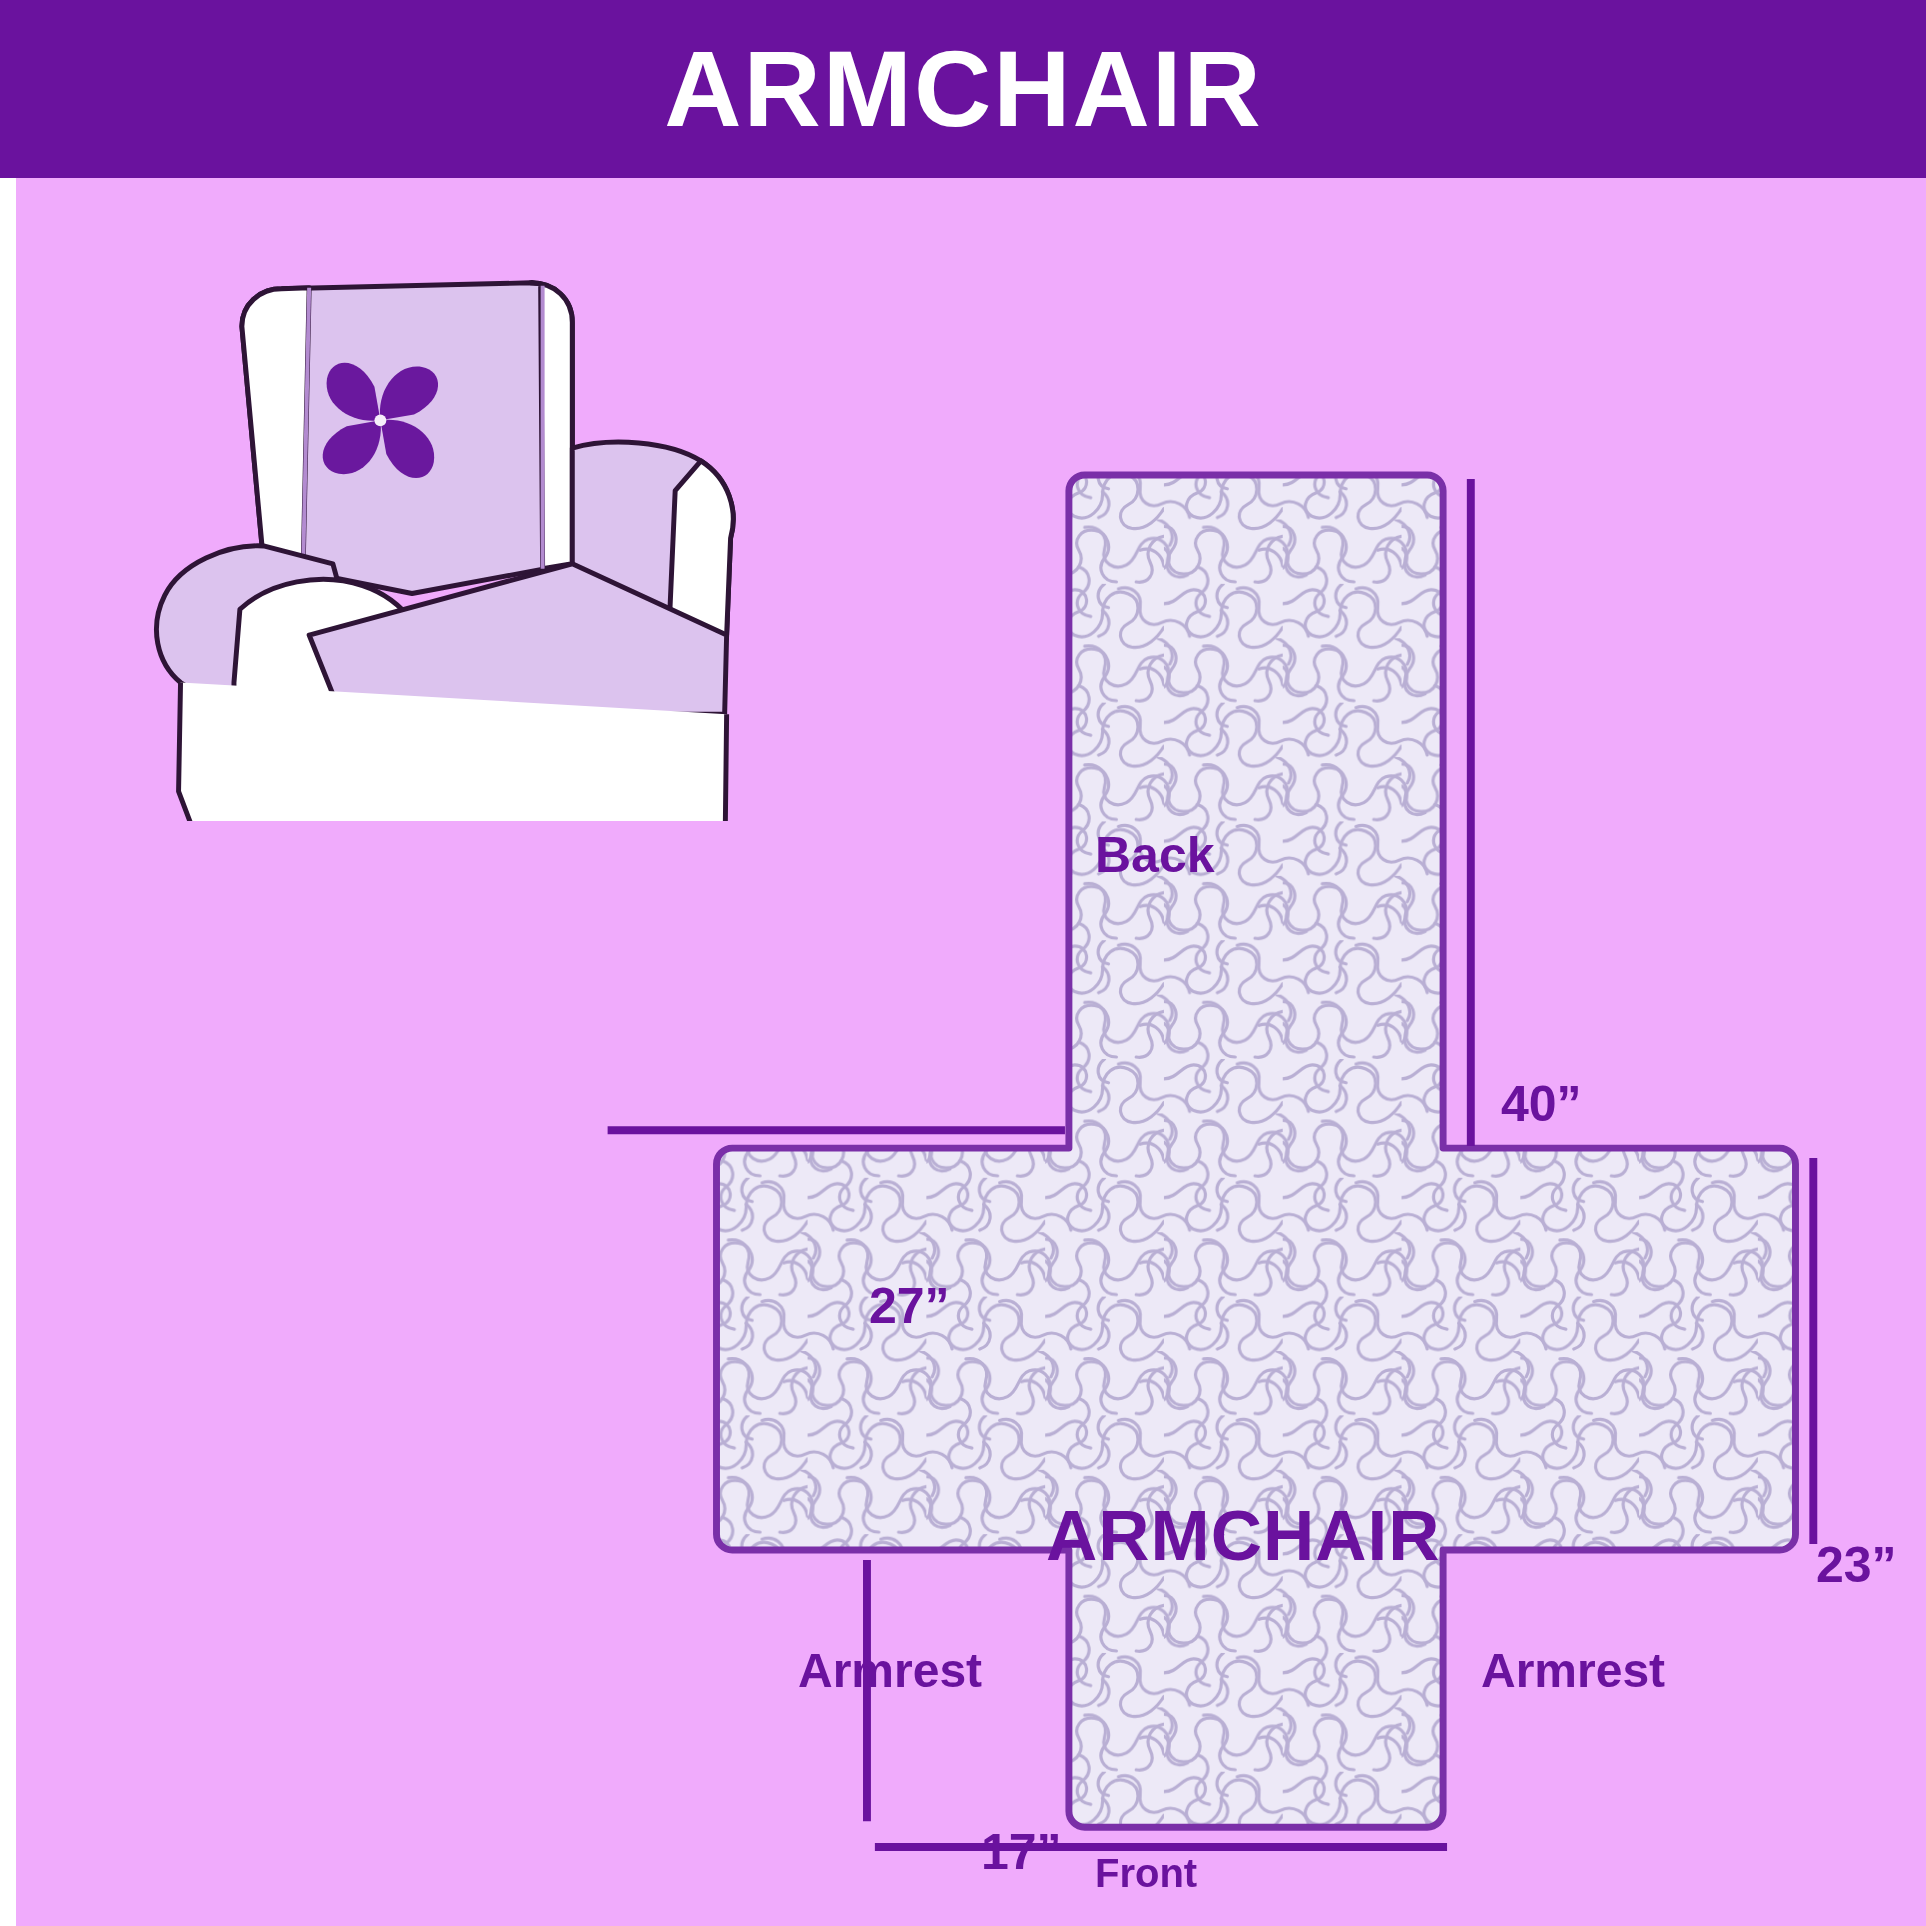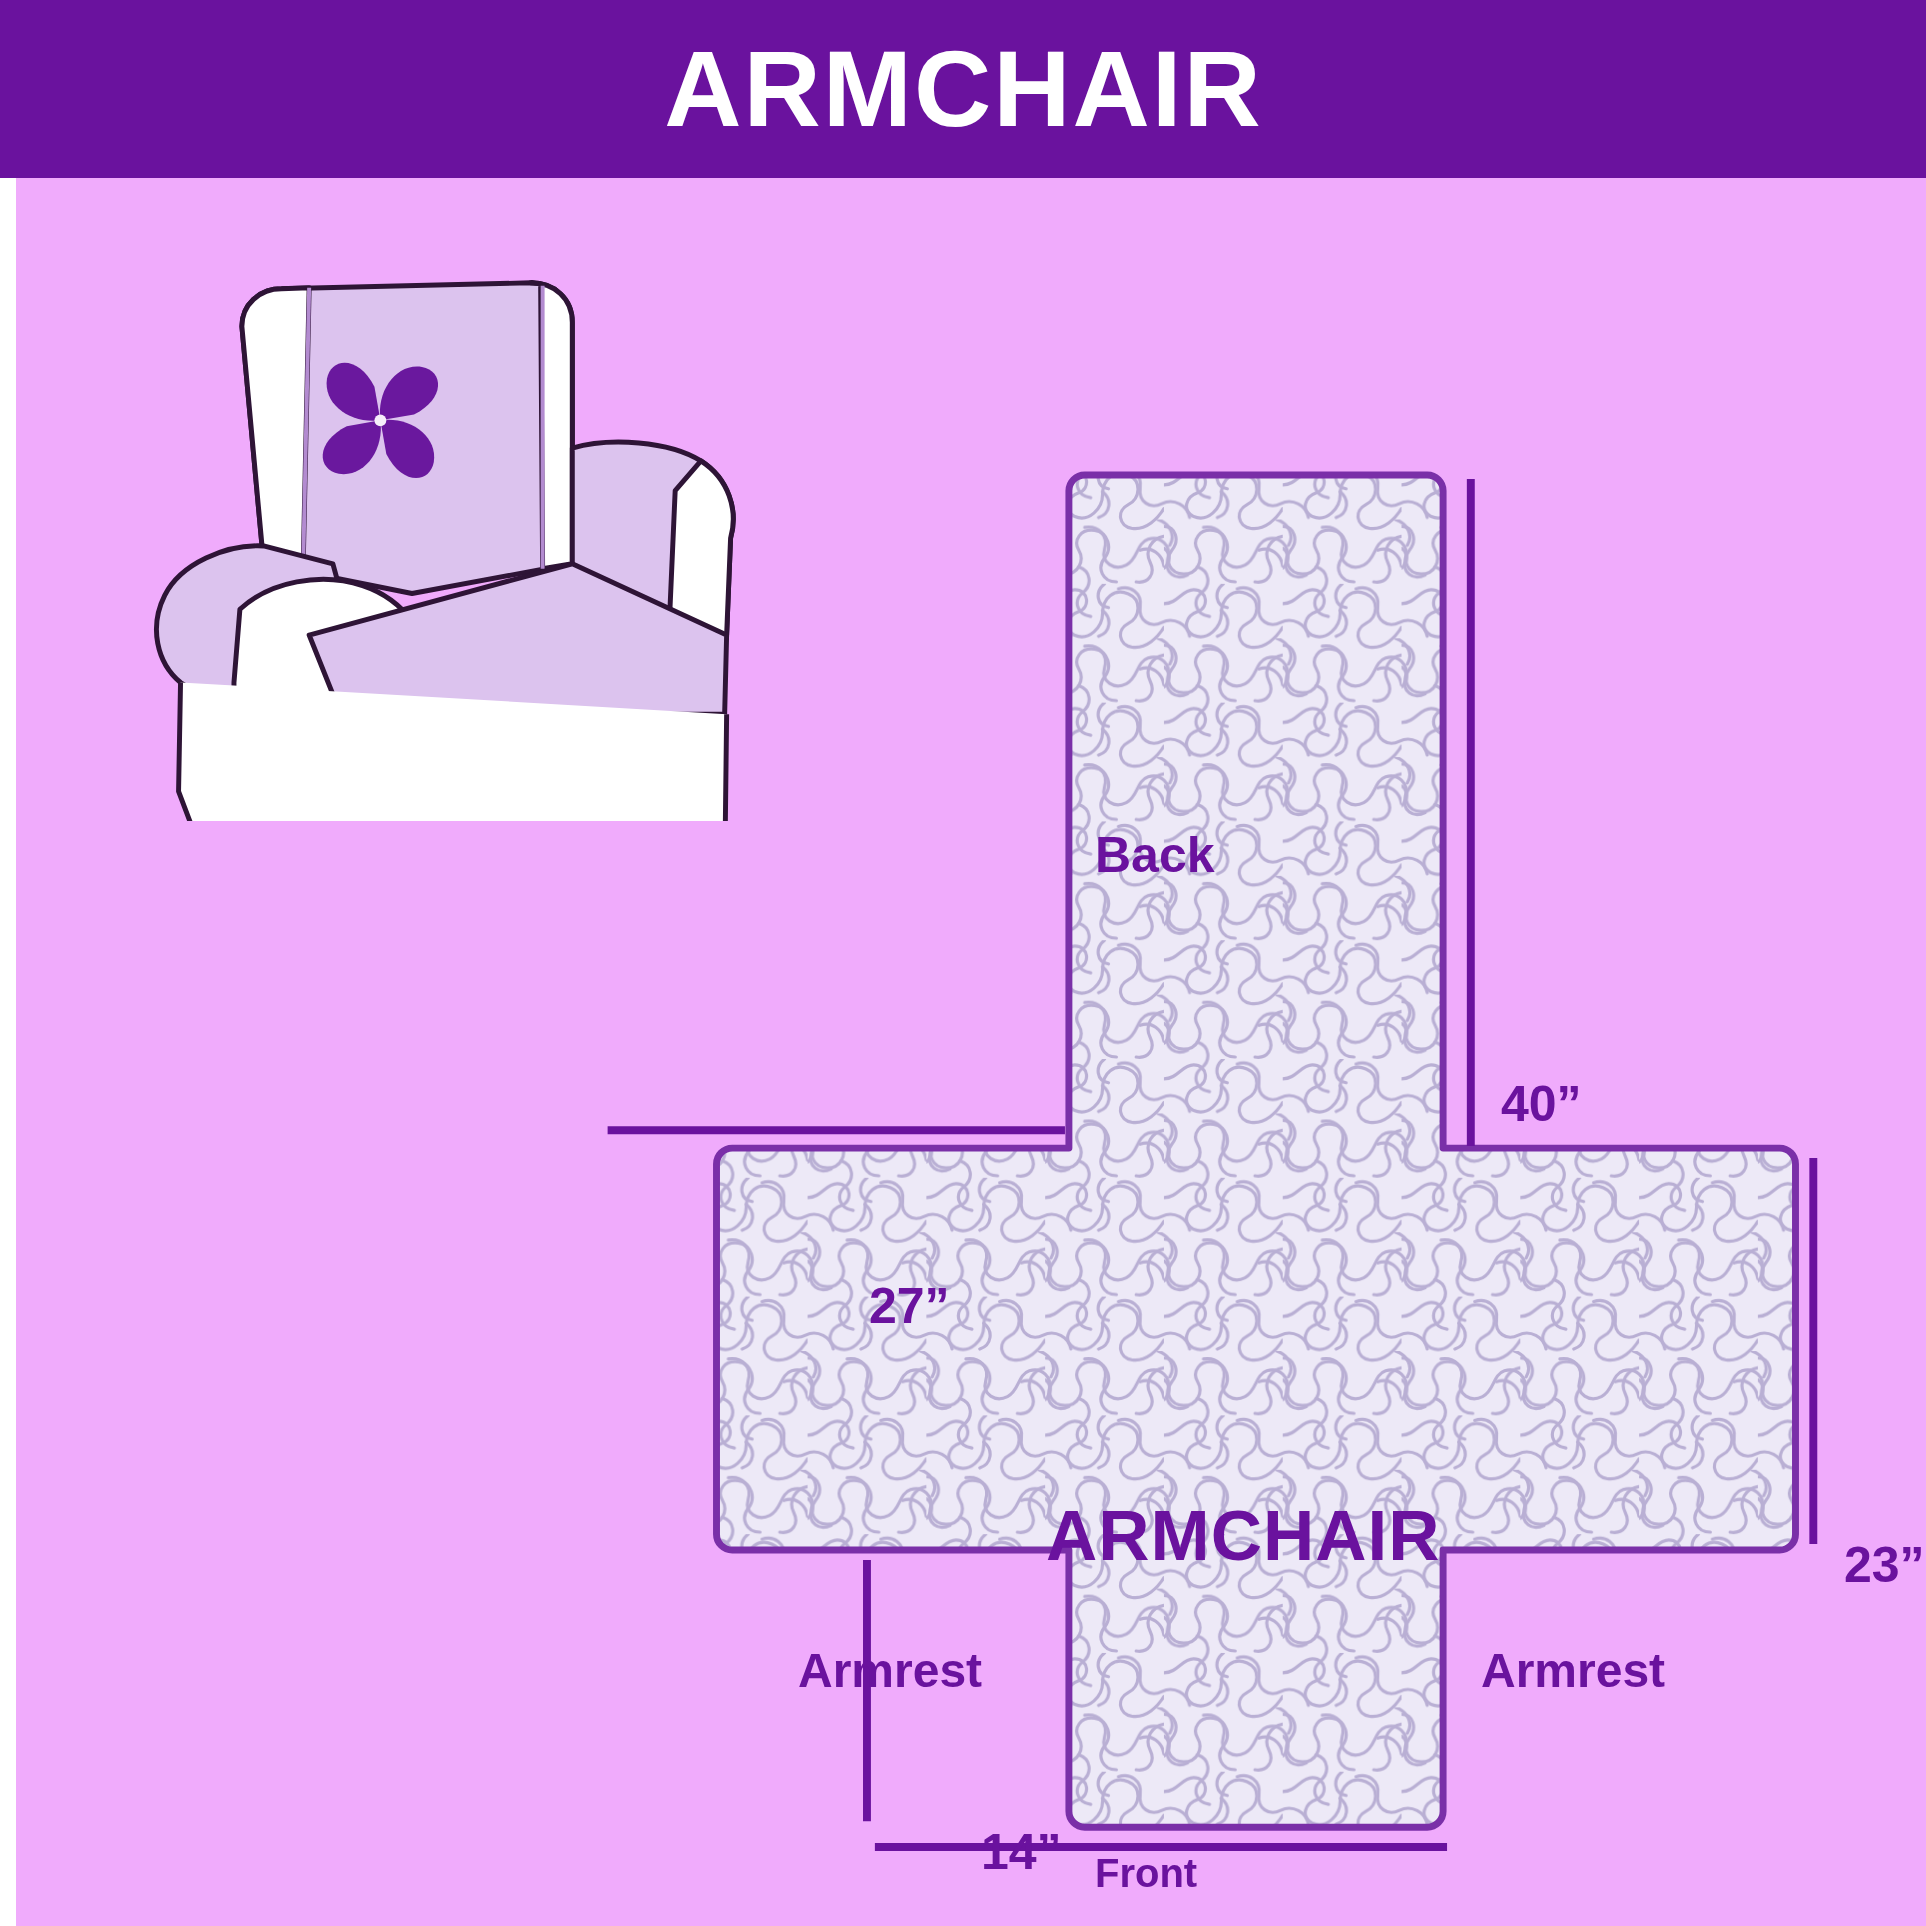--- a/index.html
+++ b/index.html
@@ -75,21 +75,21 @@
     font-family: "Liberation Sans", sans-serif;
     white-space: nowrap;
   }
   #label-back   { font-size: 50px; left: 1079px; top: 648px; }
   #label-front  { font-size: 40px; left: 1079px; top: 1673px; }
   #label-armrest-left  { font-size: 48px; left: 782px; top: 1465px; }
   #label-armrest-right { font-size: 48px; left: 1465px; top: 1465px; }
   #label-center { font-size: 71px; left: 1030px; top: 1317px; letter-spacing: 1px;}
 
   #dim-40 { left: 1485px; top: 857px; margin-top: 40px; }
-  #dim-23 { left: 1800px; top: 1358px; margin-left: 28px; }
+  #dim-23 { left: 1800px; top: 1358px; }
   #dim-24-top { left: 853px; top: 1099px; }
   #dim-13 { left: 965px; top: 1645px; }
 </style>
 </head>
 <body>
 
 <div id="header-banner">
   <div id="header-title">ARMCHAIR</div>
 </div>
 
@@ -195,16 +195,16 @@
 
   <div class="panel-label" id="label-back">Back</div>
   <div class="panel-label" id="label-center">ARMCHAIR</div>
   <div class="panel-label" id="label-armrest-left">Armrest</div>
   <div class="panel-label" id="label-armrest-right">Armrest</div>
   <div class="panel-label" id="label-front">Front</div>
 
   <div class="dim-label" id="dim-40">40”</div>
   <div class="dim-label" id="dim-24-top">27”</div>
   <div class="dim-label" id="dim-23">23”</div>
-  <div class="dim-label" id="dim-13">14”</div>
+  <div class="dim-label" id="dim-13">17”</div>
 
 </div>
 
 
 </body></html>

